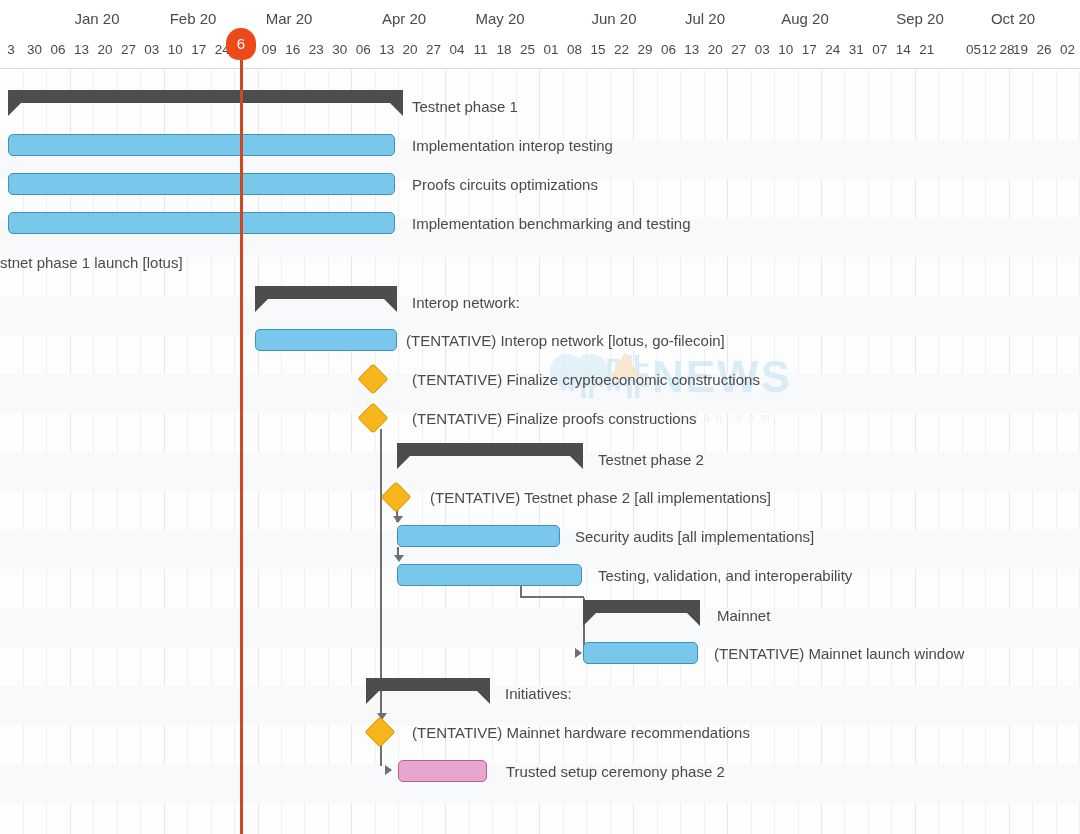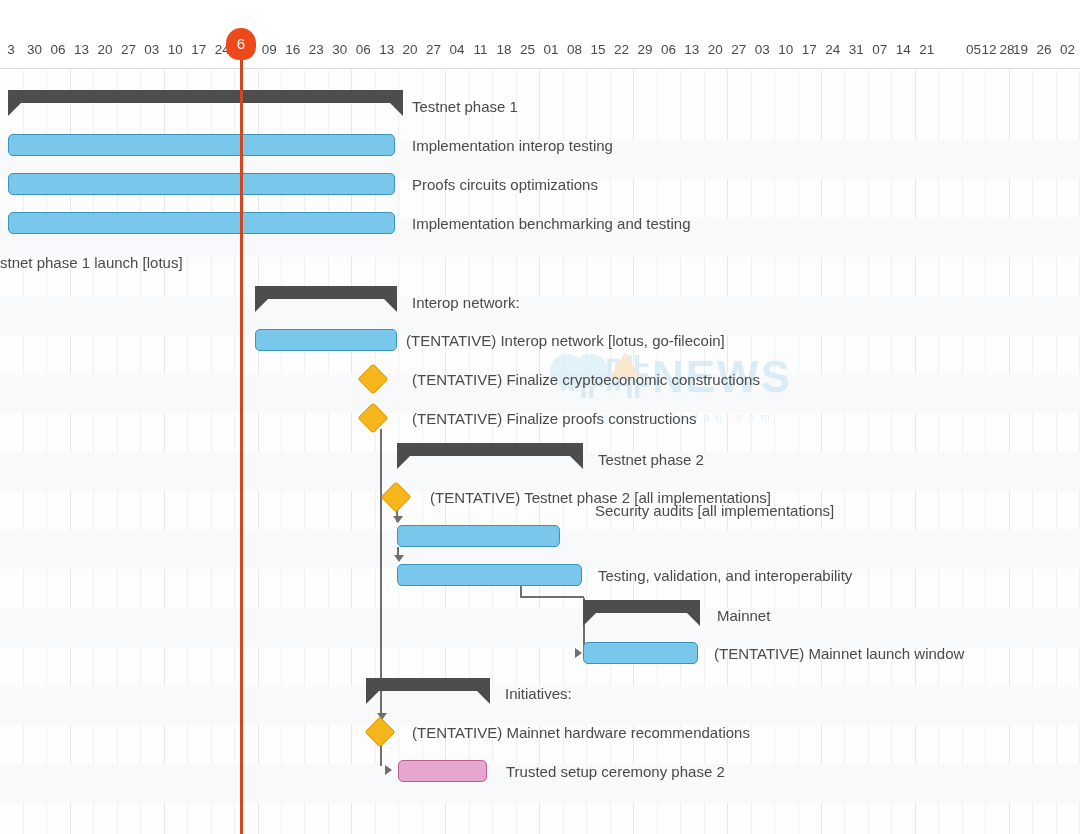--- a/index.html
+++ b/index.html
@@ -164,21 +164,21 @@
       <div class="row-label" style="left: 412px; top: 411px;">(TENTATIVE) Finalize proofs constructions</div>
       <div class="summary" style="left: 397px; top: 443px; width: 186px;">
         <div class="bartop"></div>
         <div class="capL"></div>
         <div class="capR"></div>
       </div>
       <div class="row-label" style="left: 598px; top: 452px;">Testnet phase 2</div>
       <div class="milestone" style="left: 385px; top: 486px;"></div>
       <div class="row-label" style="left: 430px; top: 490px;">(TENTATIVE) Testnet phase 2 [all implementations]</div>
       <div class="bar" style="left: 397px; top: 525px; width: 163px;"></div>
-      <div class="row-label" style="left: 575px; top: 503px; margin-left: 20px;">Security audits [all implementations]</div>
+      <div class="row-label" style="left: 575px; top: 529px;">Security audits [all implementations]</div>
       <div class="bar" style="left: 397px; top: 564px; width: 185px;"></div>
       <div class="row-label" style="left: 598px; top: 568px;">Testing, validation, and interoperability</div>
       <div class="summary" style="left: 583px; top: 600px; width: 117px;">
         <div class="bartop"></div>
         <div class="capL"></div>
         <div class="capR"></div>
       </div>
       <div class="row-label" style="left: 717px; top: 608px;">Mainnet</div>
       <div class="bar" style="left: 583px; top: 642px; width: 115px;"></div>
       <div class="row-label" style="left: 714px; top: 646px;">(TENTATIVE) Mainnet launch window</div>
@@ -210,20 +210,32 @@
 
   <div class="wm">
     <div class="wm-dot"></div>
     <div class="wm-dot2"></div>
     <div class="wm-tri"></div>
     <div class="wm-main">啡啡NEWS</div>
     <div class="wm-sub">www.bitsdaq.com</div>
   </div>
 
   <div class="hdr">
+    <div class="months" id="months">
+        <div class="month" style="left: 52px; width: 90px;">Jan 20</div>
+        <div class="month" style="left: 148px; width: 90px;">Feb 20</div>
+        <div class="month" style="left: 244px; width: 90px;">Mar 20</div>
+        <div class="month" style="left: 359px; width: 90px;">Apr 20</div>
+        <div class="month" style="left: 455px; width: 90px;">May 20</div>
+        <div class="month" style="left: 569px; width: 90px;">Jun 20</div>
+        <div class="month" style="left: 660px; width: 90px;">Jul 20</div>
+        <div class="month" style="left: 760px; width: 90px;">Aug 20</div>
+        <div class="month" style="left: 875px; width: 90px;">Sep 20</div>
+        <div class="month" style="left: 968px; width: 90px;">Oct 20</div>
+      </div>
     <div class="weeks" id="weeks">
         <div class="week" style="left: 11px;">3</div>
         <div class="week" style="left: 34.4783px;">30</div>
         <div class="week" style="left: 57.9565px;">06</div>
         <div class="week" style="left: 81.4348px;">13</div>
         <div class="week" style="left: 104.913px;">20</div>
         <div class="week" style="left: 128.391px;">27</div>
         <div class="week" style="left: 151.87px;">03</div>
         <div class="week" style="left: 175.348px;">10</div>
         <div class="week" style="left: 198.826px;">17</div>

